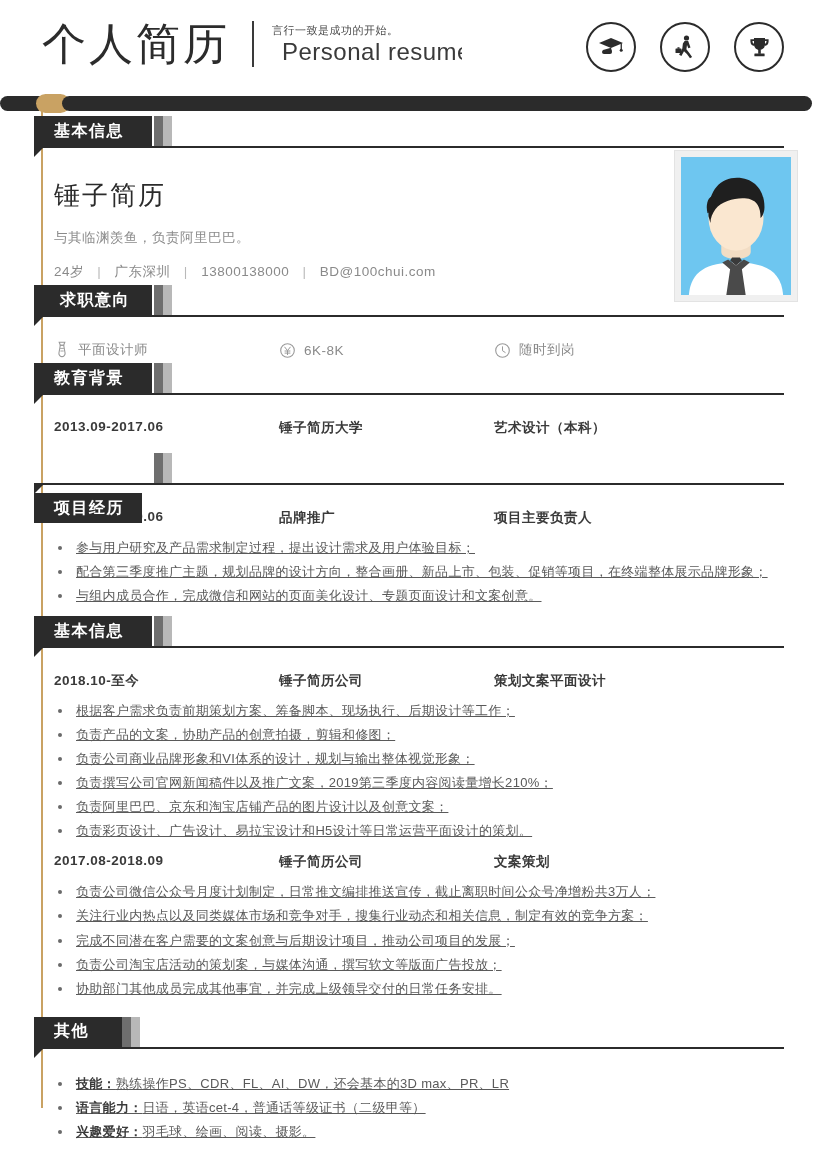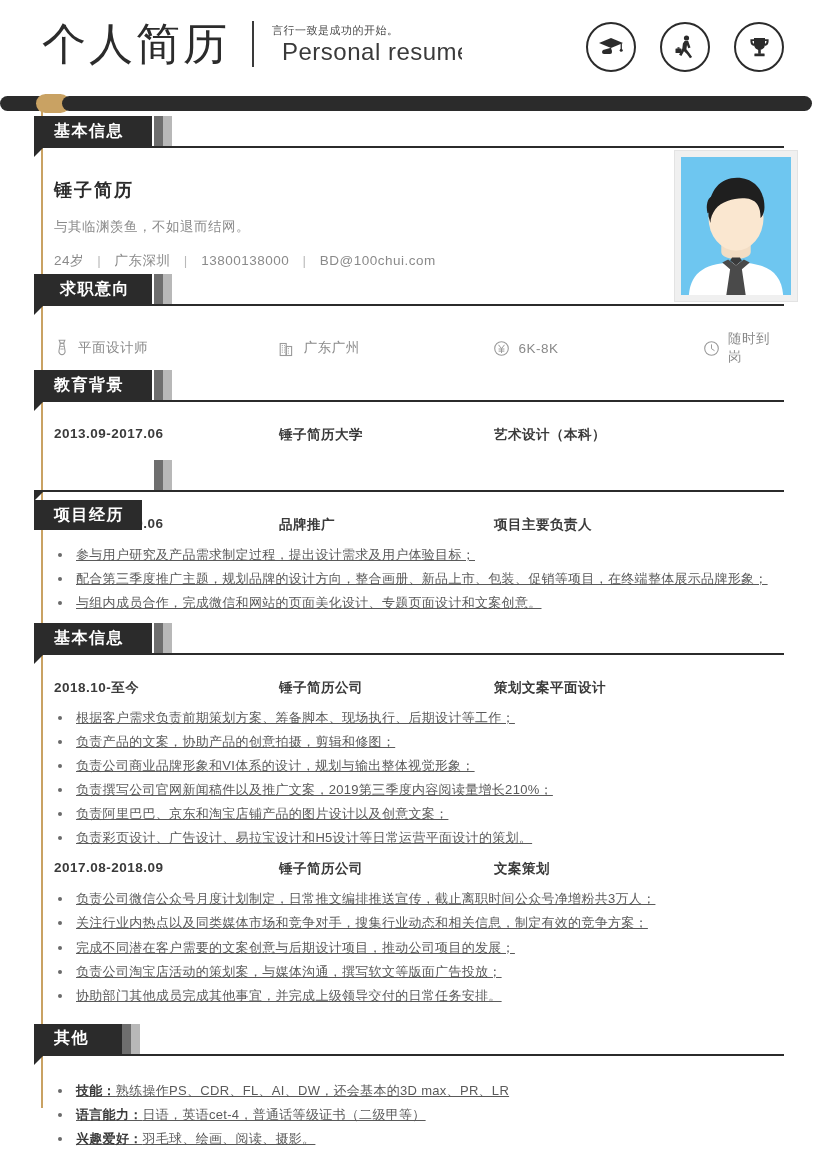--- a/index.html
+++ b/index.html
@@ -184,22 +184,22 @@
 
   
   .section-body {
     margin-left: 34px;
     padding: 10px 0 4px 20px;
   }
 
   
   .basic-wrap { position: relative; }
   .person-name {
-    font-size: 18px;
-    font-weight: 700;
+    font-size: 26px;
+    font-weight: 400;
     color: #2b2b2b;
     letter-spacing: 2px;
     margin: 12px 0 16px 0;
   }
   .motto {
     font-size: 13.5px;
     color: #8a8a8a;
     letter-spacing: 0.5px;
     margin-bottom: 16px;
   }
@@ -350,21 +350,21 @@
     <div class="ribbon" style="width:118px;">
       <span class="ribbon-title">基本信息</span>
     </div>
     <div class="ribbon-fold"></div>
     <div class="tail-dark" style="left:120px;"></div>
     <div class="tail-light" style="left:129px;"></div>
   </div>
 
   <div class="section-body basic-wrap">
     <div class="person-name">锤子简历</div>
-    <div class="motto">与其临渊羡鱼，不如退而结网。</div>
+    <div class="motto">与其临渊羡鱼，负责阿里巴巴。</div>
     <div class="meta-line">
       <span>24岁</span>
       <span class="meta-sep">|</span>
       <span>广东深圳</span>
       <span class="meta-sep">|</span>
       <span>13800138000</span>
       <span class="meta-sep">|</span>
       <span>BD@100chui.com</span>
     </div>
 
@@ -399,31 +399,20 @@
         <span>
           <svg class="ic" width="16" height="18" viewBox="0 0 16 18" fill="none" stroke="#9a9a9a" stroke-width="1.1">
             <path d="M5.2 1.2 h5.6 l-1.1 3 h-3.4 z"></path>
             <path d="M6.3 4.2 h3.4 l1.4 8 c0.1 1.8 -1.4 3.4 -3.1 3.4 c-1.7 0 -3.2 -1.6 -3.1 -3.4 z"></path>
             <path d="M6.1 7.4 h3.8 M6.4 10 h3.3" stroke-width="0.9"></path>
           </svg>
         </span>
         <span>平面设计师</span>
       </div>
 
-      <div class="intent-item">
-        <span>
-          <svg class="ic" width="17" height="17" viewBox="0 0 17 17" fill="none" stroke="#9a9a9a" stroke-width="1.1">
-            <rect x="1.2" y="3.5" width="6" height="12"></rect>
-            <rect x="7.2" y="6.5" width="5.4" height="9"></rect>
-            <path d="M2.8 5.6 h1.2 M5 5.6 h1 M2.8 7.8 h1.2 M5 7.8 h1 M2.8 10 h1.2 M5 10 h1 M2.8 12.2 h1.2 M5 12.2 h1" stroke-width="0.85"></path>
-            <path d="M8.8 8.6 h1.2 M8.8 11 h1.2 M8.8 13.2 h1.2" stroke-width="0.85"></path>
-          </svg>
-        </span>
-        <span>广东广州</span>
-      </div>
 
       <div class="intent-item">
         <span>
           <svg class="ic" width="17" height="17" viewBox="0 0 17 17" fill="none" stroke="#9a9a9a" stroke-width="1.1">
             <circle cx="8.5" cy="8.5" r="6.8"></circle>
             <path d="M5.5 4.8 L8.5 8.6 L11.5 4.8 M5.6 9 h5.8 M5.6 11.1 h5.8 M8.5 8.6 v4.4" stroke-width="1"></path>
           </svg>
         </span>
         <span>6K-8K</span>
       </div>

